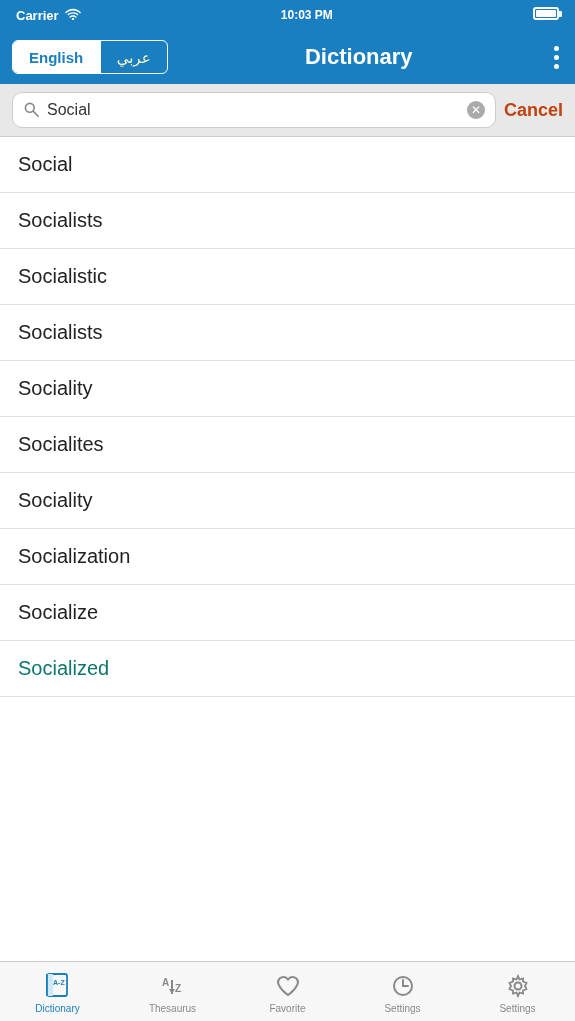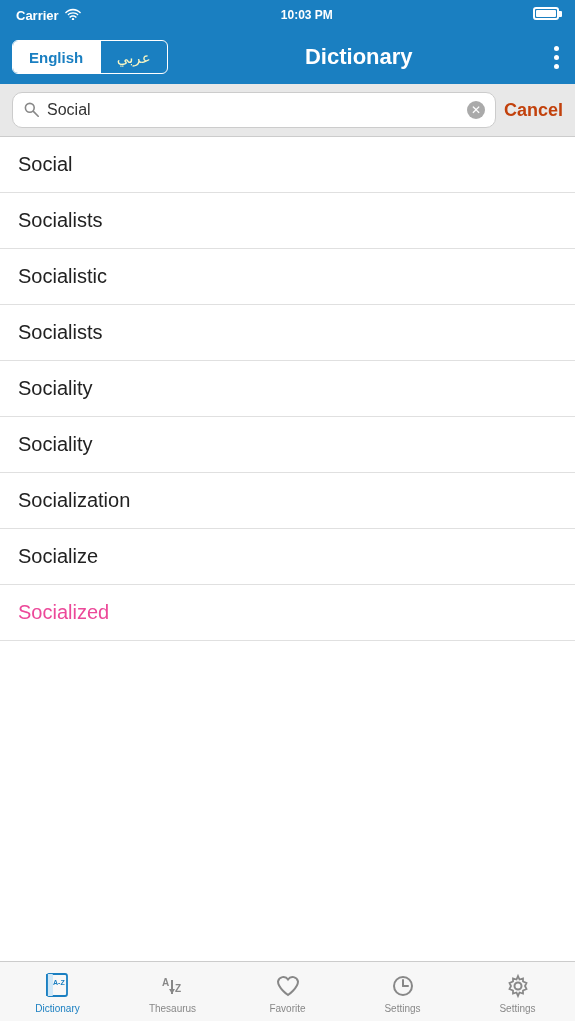--- a/index.html
+++ b/index.html
@@ -209,21 +209,21 @@
     .tab-label {
       font-size: 10px;
       color: #888;
     }
     .tab-item.active .tab-label {
       color: #1a7fc1;
     }
 
     
     .word-item.partial {
-      color: #ec4899;
+      color: #0f766e;
     }
 
     
     .bottom-pad {
       height: 65px;
     }
   </style>
 </head>
 <body>
 
@@ -283,20 +283,23 @@
   <div class="word-item">
     <span>Socialistic</span>
   </div>
   <div class="word-item">
     <span>Socialists</span>
   </div>
   <div class="word-item">
     <span>Sociality</span>
   </div>
   <div class="word-item">
+    <span>Socialites</span>
+  </div>
+  <div class="word-item">
     <span>Sociality</span>
   </div>
   <div class="word-item">
     <span>Socialization</span>
   </div>
   <div class="word-item">
     <span>Socialize</span>
   </div>
   <div class="word-item partial">
     <span>Socialized</span>

